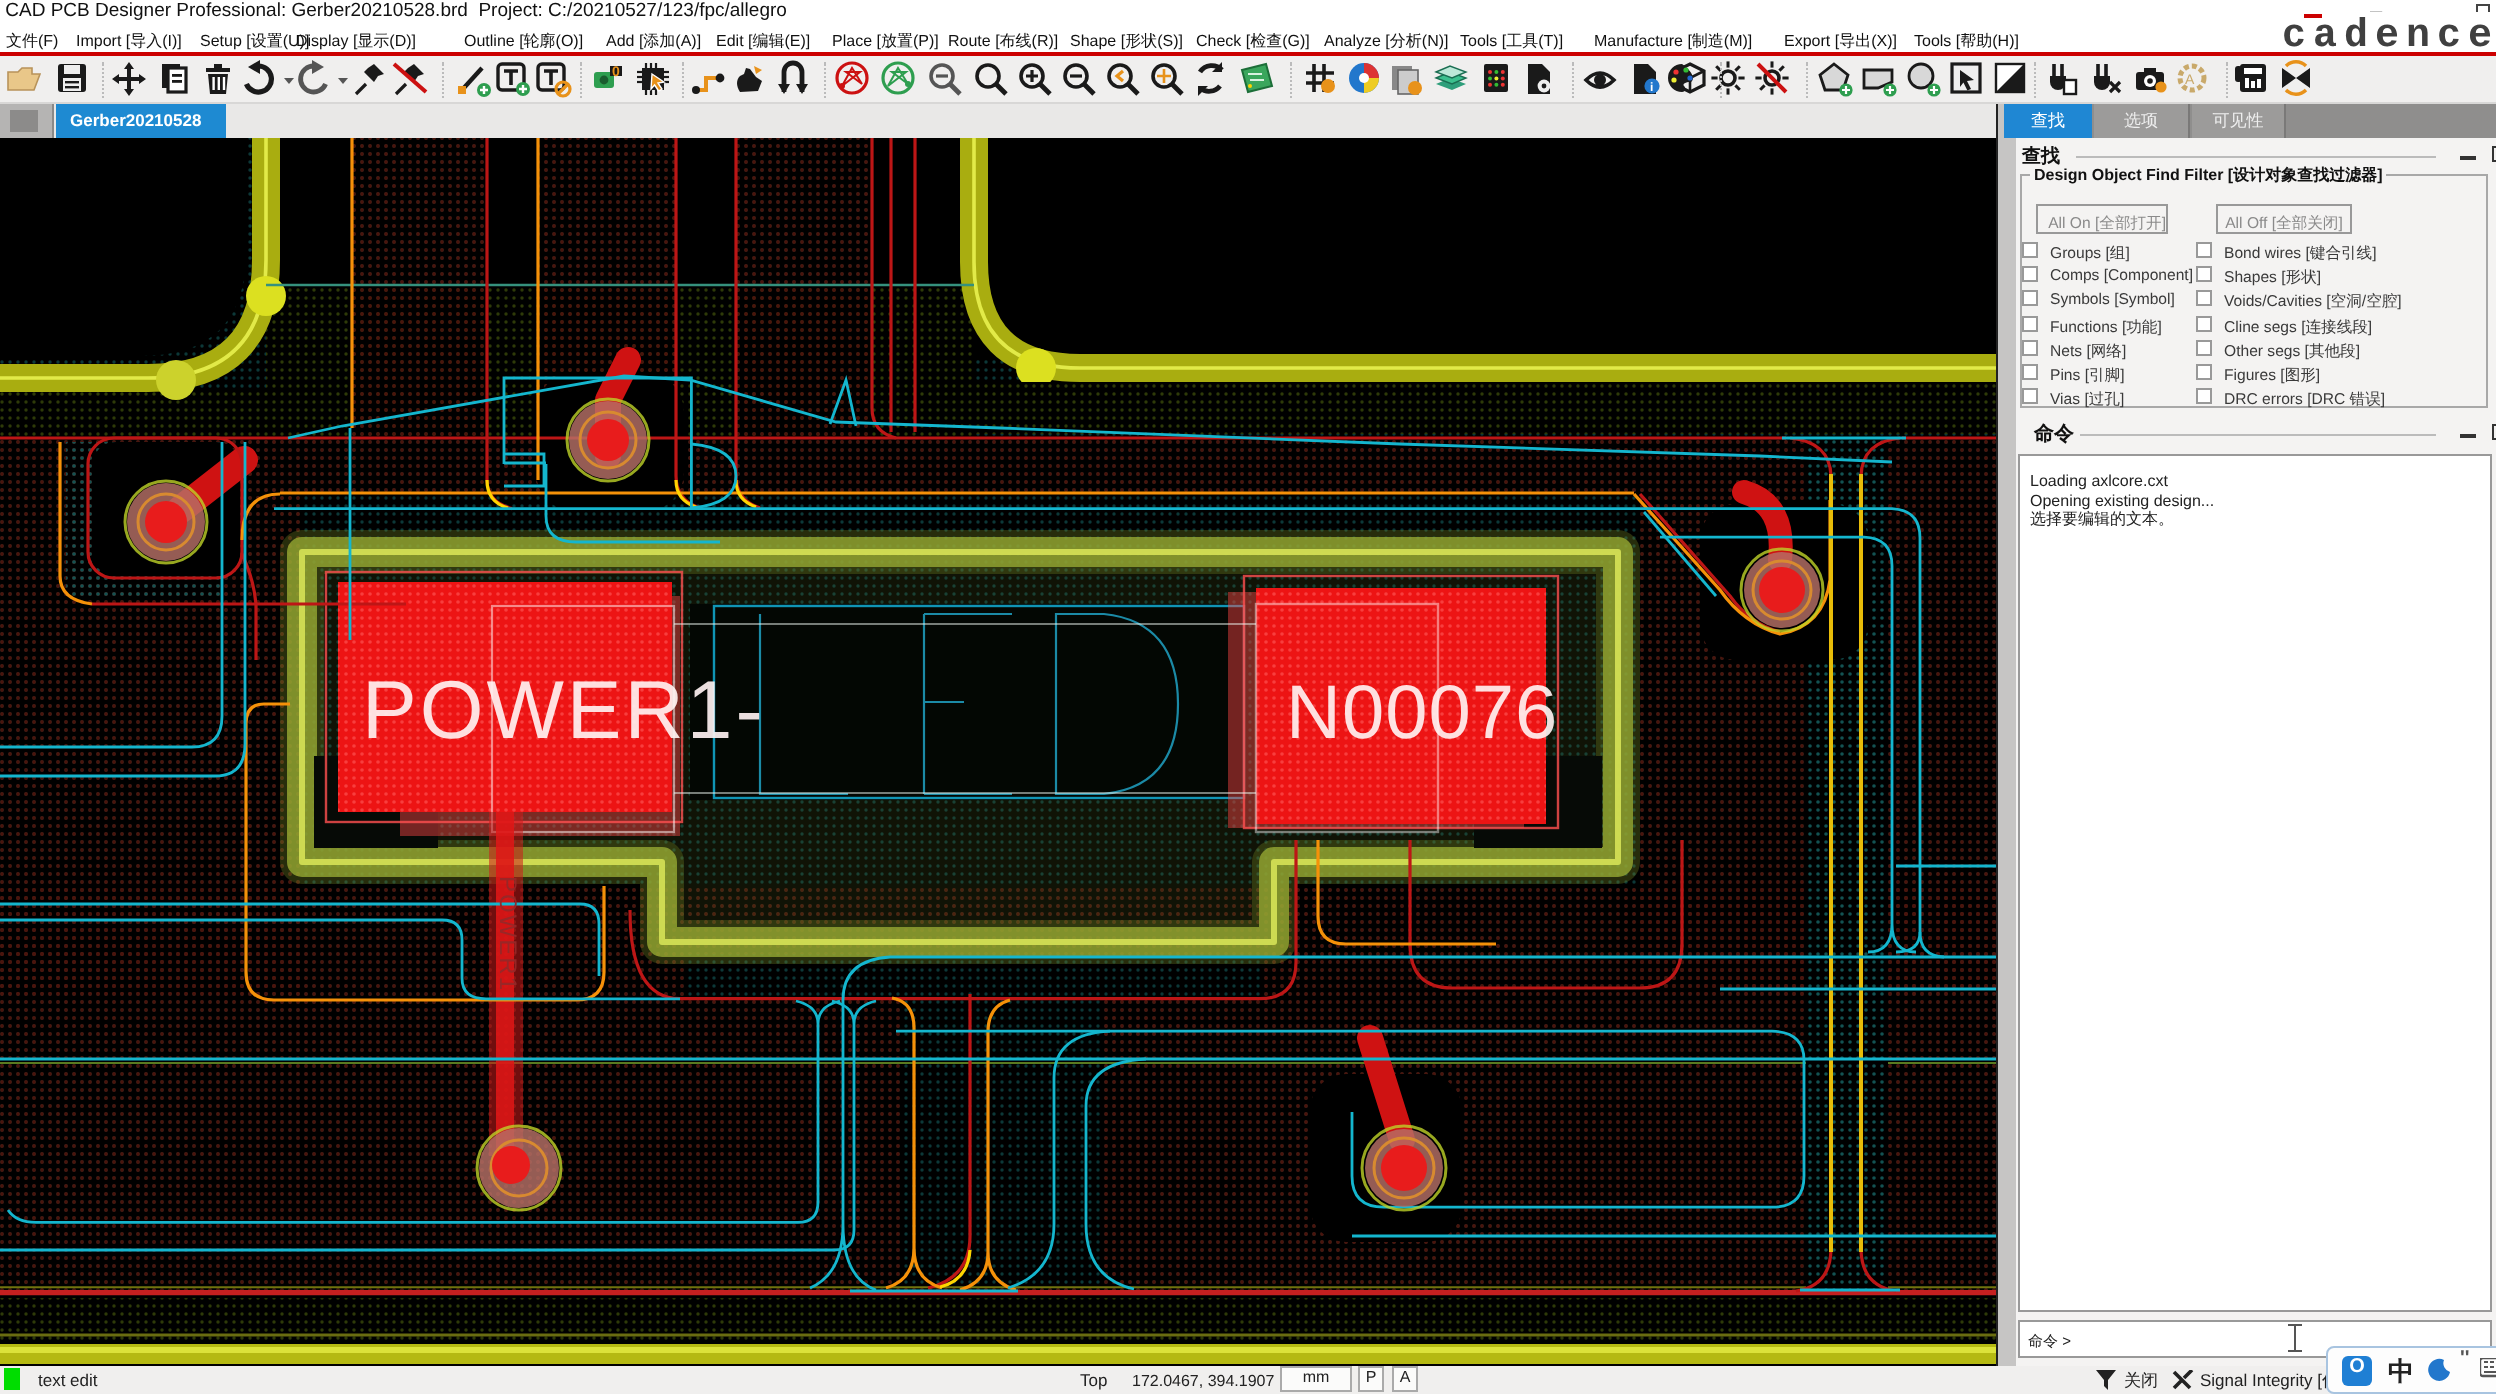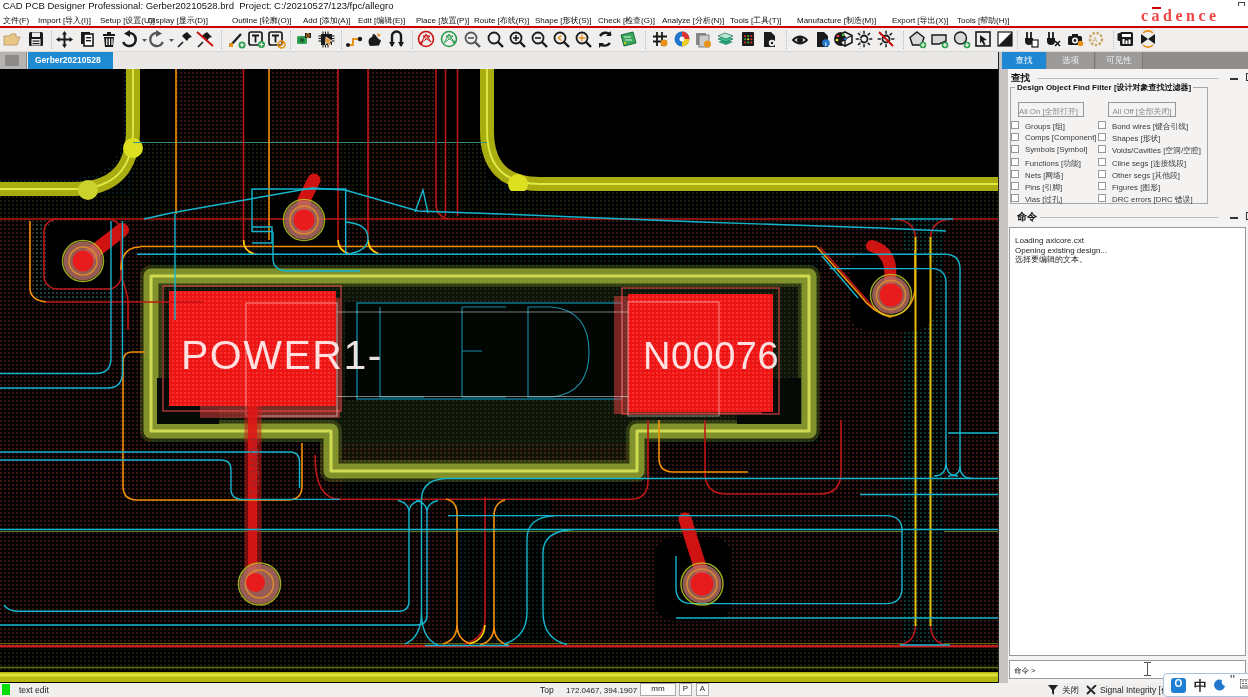--- a/index.html
+++ b/index.html
@@ -33,21 +33,21 @@
     <span style="left:535px">Shape [形状(S)]</span>
     <span style="left:598px">Check [检查(G)]</span>
     <span style="left:662px">Analyze [分析(N)]</span>
     <span style="left:730px">Tools [工具(T)]</span>
     <span style="left:797px">Manufacture [制造(M)]</span>
     <span style="left:892px">Export [导出(X)]</span>
     <span style="left:957px">Tools [帮助(H)]</span>
 </div>
 <div class="abs" id="redline"></div>
 <div class="abs" style="left:1141px;top:6px;width:107px;height:20px;overflow:hidden;background:#fff;z-index:5">
-    <span style="position:absolute;left:0;top:1px;font-size:16px;font-weight:bold;letter-spacing:3.5px;color:#ef4444;font-family:Liberation Serif, serif">cadence</span>
+    <span style="position:absolute;left:0;top:1px;font-size:20px;font-weight:bold;letter-spacing:3.5px;color:#404040;font-family:Liberation Mono, monospace">cadence</span>
     <span style="position:absolute;left:11px;top:1px;width:9px;height:2px;background:#c00"></span>
   </div>
 <div class="abs" id="toolbar">
     <div class="abs" style="left:3px;top:2px;width:19px;height:19px"><svg width="19" height="19" viewBox="0 0 19 19">
         <path d="M1,15 V6 h5 l2,-2 h5 v3 h4 l-3,8 Z" fill="#e9c789" stroke="#b8935a" stroke-width="0.8"></path>
       </svg></div>
     <div class="abs" style="left:27px;top:2px;width:19px;height:19px"><svg width="19" height="19" viewBox="0 0 19 19">
         <rect x="2" y="2" width="14" height="14" rx="1.5" fill="#1a1a1a"></rect>
         <rect x="5" y="2.5" width="8" height="4.5" fill="#eee"></rect>
         <rect x="4.5" y="9" width="9" height="6.5" fill="#eee"></rect>
@@ -583,24 +583,24 @@
 
 <div class="abs" style="left:4px;top:0;width:44px;height:17px;background:#1f87d3;color:#fff;font-size:8.5px;text-align:center;padding-top:3px">查找</div>
 <div class="abs" style="left:49px;top:0;width:48px;height:17px;background:#9c9b9a;color:#eeeeee;font-size:8.5px;text-align:center;padding-top:3px;border-right:1px solid #7a7978">选项</div>
 <div class="abs" style="left:98px;top:0;width:47px;height:17px;background:#9c9b9a;color:#eeeeee;font-size:8.5px;text-align:center;padding-top:3px;border-right:1px solid #7a7978">可见性</div>
 
 <div class="abs" style="left:10px;top:17px;width:240px;height:136px;background:#f4f3f2">
   <span class="abs" style="left:3px;top:3px;font-size:9.5px;font-weight:bold;color:#111">查找</span>
   <div class="abs" style="left:30px;top:9px;width:180px;height:1px;background:#bbb"></div>
   <div class="abs" style="left:222px;top:9px;width:8px;height:2px;background:#333"></div>
   <div class="abs" style="left:238px;top:4px;width:8px;height:8px;border:1.2px solid #333"></div>
-  <fieldset style="position:absolute;left:2px;top:13px;width:198px;height:122px;border:1px solid #a8a8a8;font-size:8px;color:#222">
+  <fieldset style="position:absolute;left:2px;top:13px;width:234px;height:122px;border:1px solid #a8a8a8;font-size:8px;color:#222">
     <legend style="margin-left:4px;padding:0 2px;font-size:8px;font-weight:bold;color:#111">Design Object Find Filter [设计对象查找过滤器]</legend>
   </fieldset>
-  <div class="abs" style="left:10px;top:33px;width:66px;height:15px;border:1px solid #999;background:#f4f3f2;color:#8a8a8a;font-size:7.8px;text-align:left;padding-top:3px">All On [全部打开]</div>
+  <div class="abs" style="left:10px;top:33px;width:66px;height:15px;border:1px solid #999;background:#f4f3f2;color:#8a8a8a;font-size:7.8px;text-align:right;padding-top:3px">All On [全部打开]</div>
   <div class="abs" style="left:100px;top:33px;width:68px;height:15px;border:1px solid #999;background:#f4f3f2;color:#8a8a8a;font-size:7.8px;text-align:center;padding-top:3px">All Off [全部关闭]</div>
 </div>
 <div class="abs" style="left:13px;top:69px;width:8px;height:8px;border:1px solid #999;background:#fff"></div>
     <span class="abs" style="left:27px;top:69px;font-size:7.8px;color:#3a3a3a;white-space:nowrap">Groups [组]</span>
     <div class="abs" style="left:100px;top:69px;width:8px;height:8px;border:1px solid #999;background:#fff"></div>
     <span class="abs" style="left:114px;top:69px;font-size:7.8px;color:#3a3a3a;white-space:nowrap">Bond wires [键合引线]</span>
     <div class="abs" style="left:13px;top:81px;width:8px;height:8px;border:1px solid #999;background:#fff"></div>
     <span class="abs" style="left:27px;top:81px;font-size:7.8px;color:#3a3a3a;white-space:nowrap">Comps [Component]</span>
     <div class="abs" style="left:100px;top:81px;width:8px;height:8px;border:1px solid #999;background:#fff"></div>
     <span class="abs" style="left:114px;top:81px;font-size:7.8px;color:#3a3a3a;white-space:nowrap">Shapes [形状]</span>

